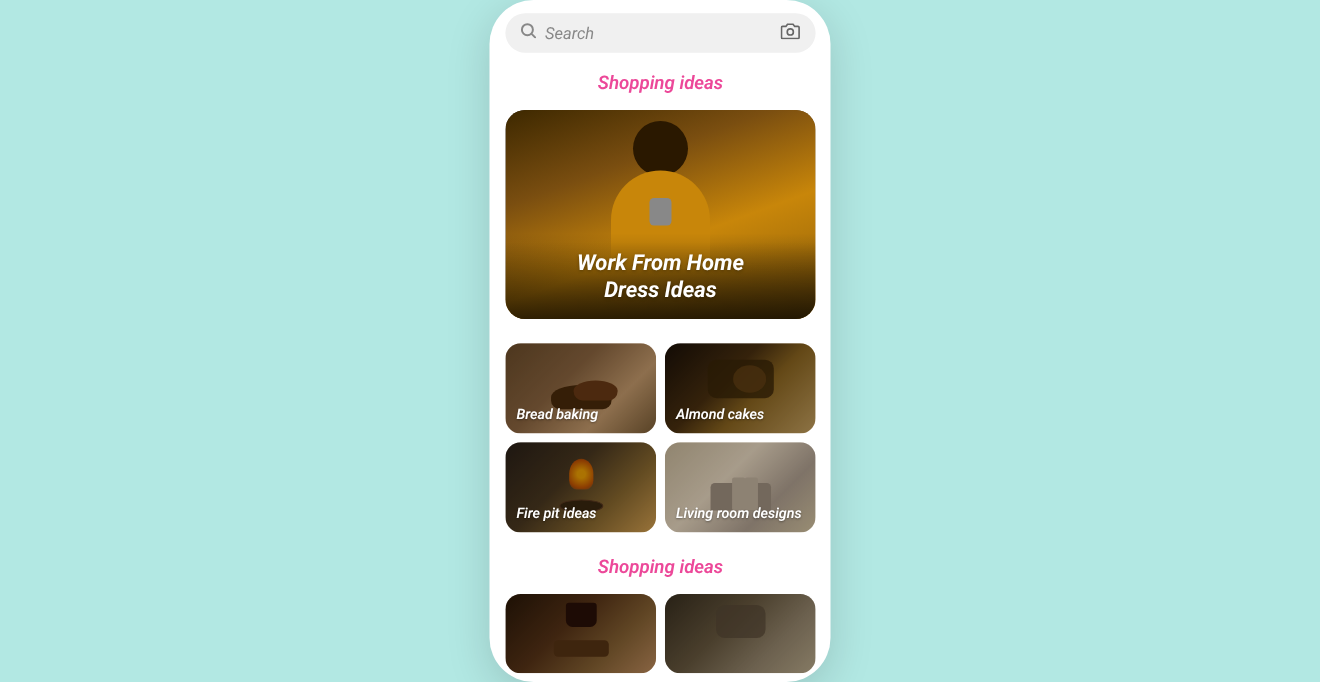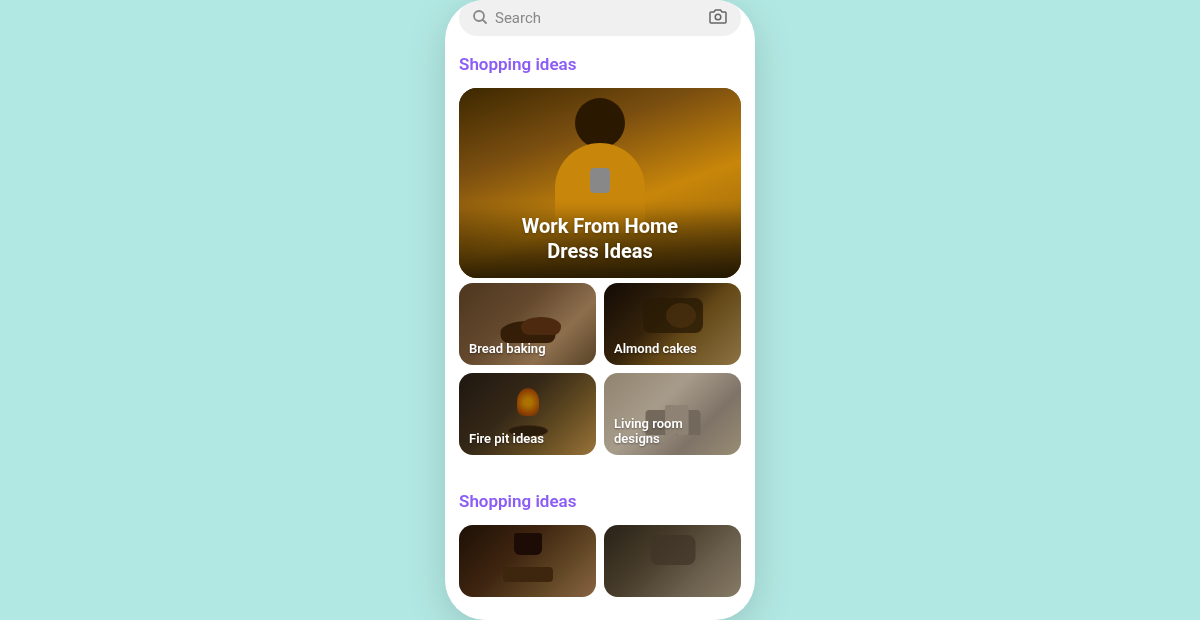--- a/index.html
+++ b/index.html
@@ -22,22 +22,23 @@
       border-radius: 40px;
       overflow: hidden;
       box-shadow: 0 10px 40px rgba(0,0,0,0.15);
       display: flex;
       flex-direction: column;
     }
 
     .scroll-content {
       flex: 1;
       overflow-y: auto;
-      padding: 0 14px 0 14px;
+      padding: 12px 14px 0 14px;
       scrollbar-width: none;
+      font-style: italic;
     }
 
     .scroll-content::-webkit-scrollbar { display: none; }
 
     
     .search-bar {
       display: flex;
       align-items: center;
       background: #f0f0f0;
       border-radius: 24px;
@@ -59,33 +60,34 @@
     }
 
     .camera-icon-wrap {
       color: #555;
       font-size: 16px;
       flex-shrink: 0;
     }
 
     
     .section-title {
+      text-align: center;
       font-size: 17px;
       font-weight: 600;
-      color: #8b5cf6;
+      color: #ec4899;
       margin-bottom: 14px;
     }
 
     
     .featured-card {
       border-radius: 18px;
       overflow: hidden;
       position: relative;
       height: 190px;
-      margin-bottom: 5px;
+      margin-bottom: 22px;
     }
 
     .featured-card-bg {
       width: 100%;
       height: 100%;
       background: linear-gradient(135deg, #c8860a 0%, #8B5E0A 40%, #3d2800 100%);
       position: relative;
       overflow: hidden;
     }
 
@@ -105,21 +107,21 @@
       text-align: center;
       line-height: 1.25;
       text-shadow: 0 1px 3px rgba(0,0,0,0.3);
     }
 
     
     .ideas-grid {
       display: grid;
       grid-template-columns: 1fr 1fr;
       gap: 8px;
-      margin-bottom: 36px;
+      margin-bottom: 22px;
     }
 
     .idea-card {
       border-radius: 14px;
       overflow: hidden;
       position: relative;
       height: 82px;
     }
 
     .idea-card-bg {

